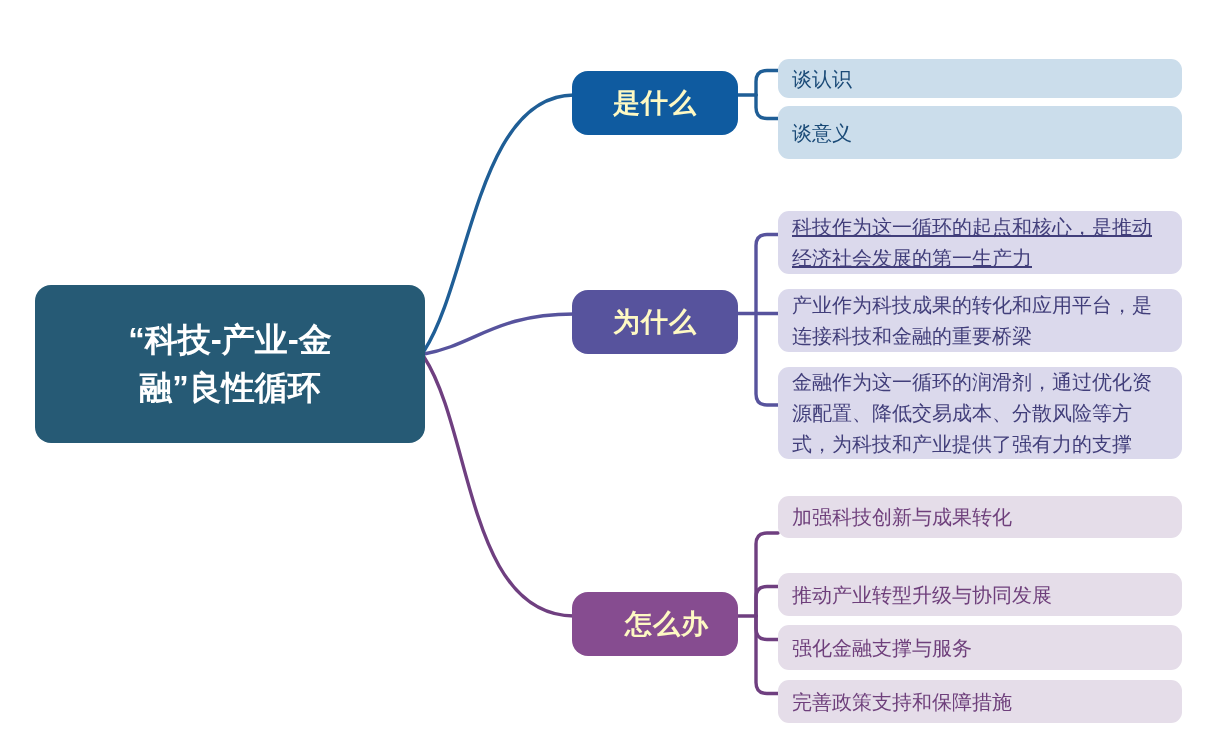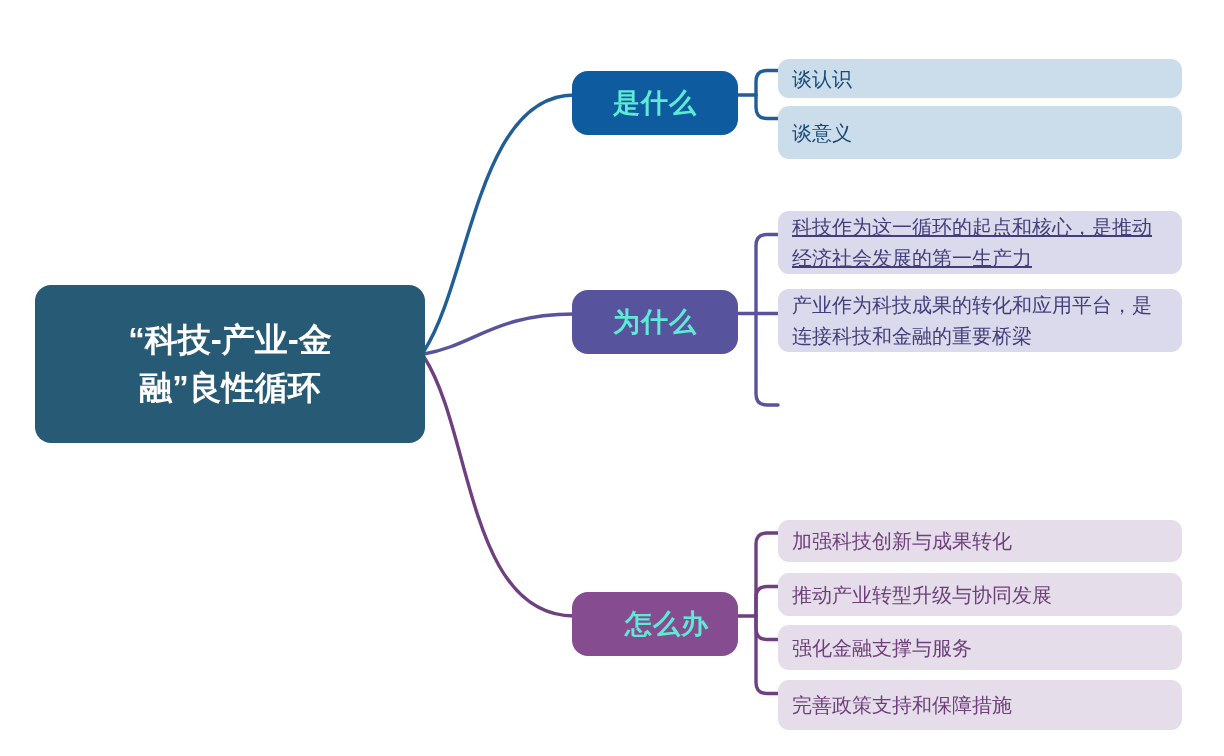--- a/index.html
+++ b/index.html
@@ -39,21 +39,21 @@
     justify-content: center;
     text-align: center;
     padding: 0 20px;
     line-height: 1.45;
     text-wrap: balance;
   }
   .branch-node {
     left: 572px;
     width: 166px; height: 64px;
     border-radius: 16px;
-    color: #5eead4;
+    color: #fef9c3;
     font-size: 27px;
     font-weight: bold;
     display: flex;
     align-items: center;
     justify-content: center;
     letter-spacing: 1px;
   }
   .branch-what { top: 63px;  background: var(--branch-what-fill, #0F5BA0); }
   .branch-why  { top: 282px; background: var(--branch-why-fill, #57539D); }
   .branch-how  { top: 584px; background: var(--branch-how-fill, #864C90); padding-left: 24px; }
@@ -70,24 +70,24 @@
   }
   .leaf-what { background: var(--leaf-what-fill, #CBDDEB); color: var(--leaf-what-text, #1A4A77); }
   .leaf-why  { background: var(--leaf-why-fill, #DBD9EC); color: var(--leaf-why-text, #413E7A); }
   .leaf-how  { background: var(--leaf-how-fill, #E5DDE9); color: var(--leaf-how-text, #6E3F7B); }
 
   .leaf.what-0 { top: 51px;  height: 39px; }
   .leaf.what-1 { top: 98px;  height: 53px; }
   .leaf.why-0  { top: 203px; height: 63px; text-decoration: underline; }
   .leaf.why-1  { top: 281px; height: 63px; }
   .leaf.why-2  { top: 359px; height: 92px; }
-  .leaf.how-0  { top: 512px; height: 42px; }
+  .leaf.how-0  { top: 488px; height: 42px; }
   .leaf.how-1  { top: 565px; height: 43px; }
   .leaf.how-2  { top: 617px; height: 45px; }
-  .leaf.how-3  { top: 672px; height: 50px; }
+  .leaf.how-3  { top: 672px; height: 43px; }
 </style>
 </head>
 <body>
 
 <div id="canvas">
 
   <svg id="connector-layer" viewBox="0 0 1224 756" xmlns="http://www.w3.org/2000/svg">
 
     <g class="lines-what" stroke="#1F5E96" stroke-width="3.4" fill="none" stroke-linecap="round">
       <path d="M 424 351 C 470 280 478 95 574 95"></path>
@@ -118,19 +118,20 @@
 
   <div class="node branch-node branch-what">是什么</div>
   <div class="node branch-node branch-why">为什么</div>
   <div class="node branch-node branch-how">怎么办</div>
 
   <div class="node leaf leaf-what what-0">谈认识</div>
   <div class="node leaf leaf-what what-1">谈意义</div>
 
   <div class="node leaf leaf-why why-0">科技作为这一循环的起点和核心，是推动经济社会发展的第一生产力</div>
   <div class="node leaf leaf-why why-1">产业作为科技成果的转化和应用平台，是连接科技和金融的重要桥梁</div>
+  <div class="node leaf leaf-why why-2">金融作为这一循环的润滑剂，通过优化资源配置、降低交易成本、分散风险等方式，为科技和产业提供了强有力的支撑</div>
 
   <div class="node leaf leaf-how how-0">加强科技创新与成果转化</div>
   <div class="node leaf leaf-how how-1">推动产业转型升级与协同发展</div>
   <div class="node leaf leaf-how how-2">强化金融支撑与服务</div>
   <div class="node leaf leaf-how how-3">完善政策支持和保障措施</div>
 
 </div>
 
 </body></html>

